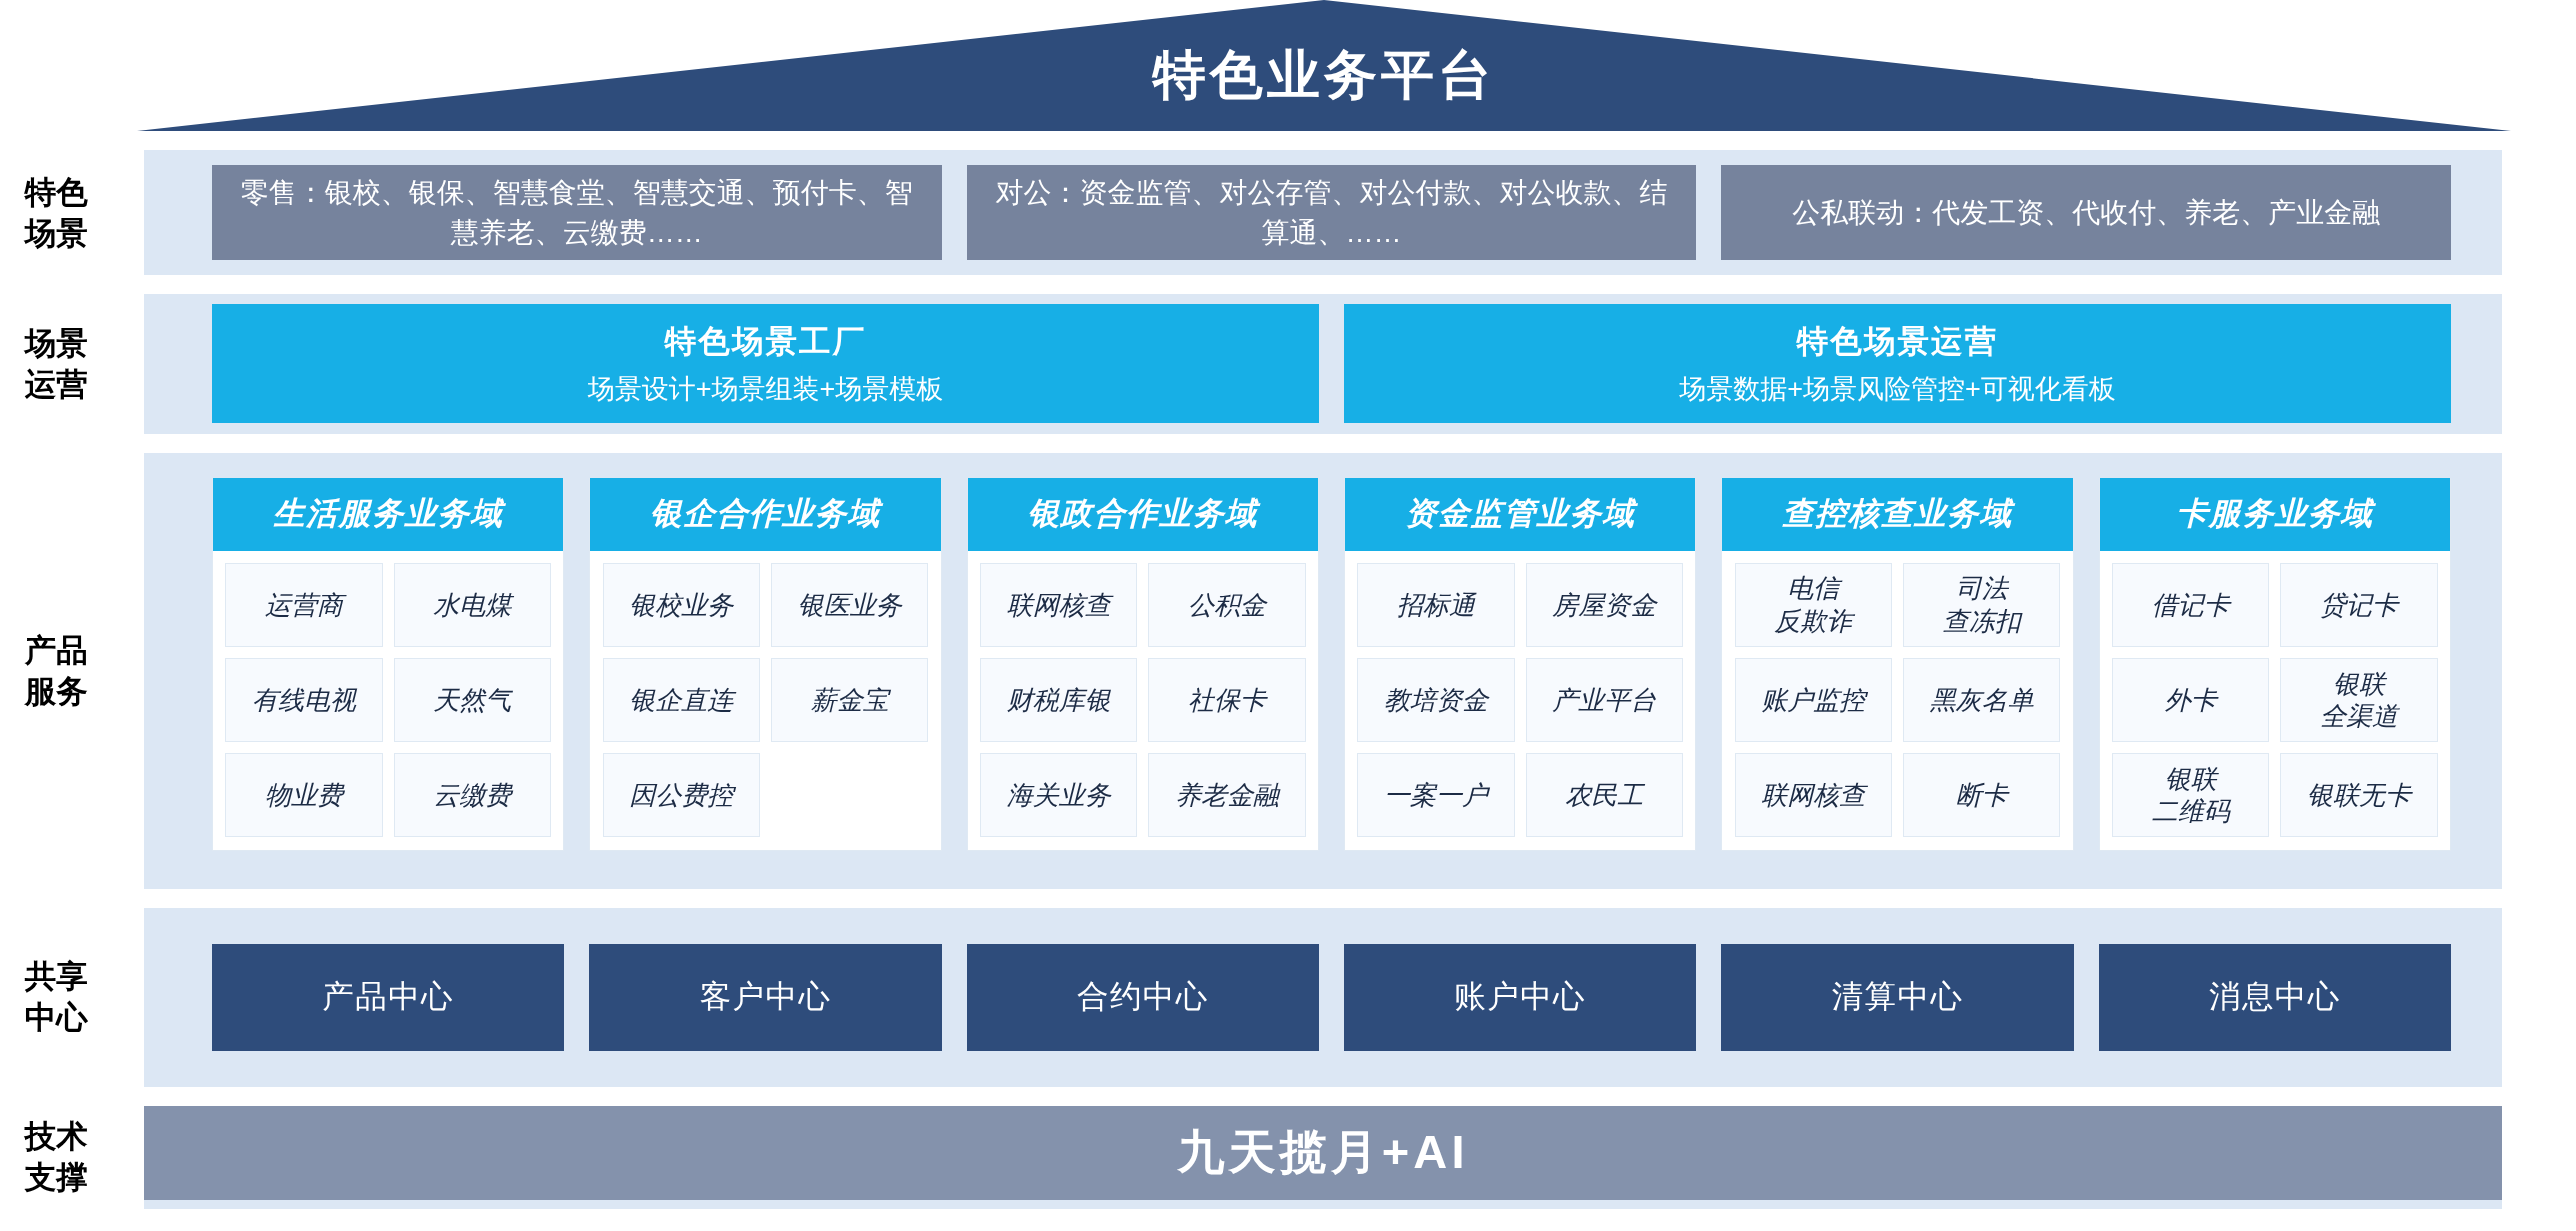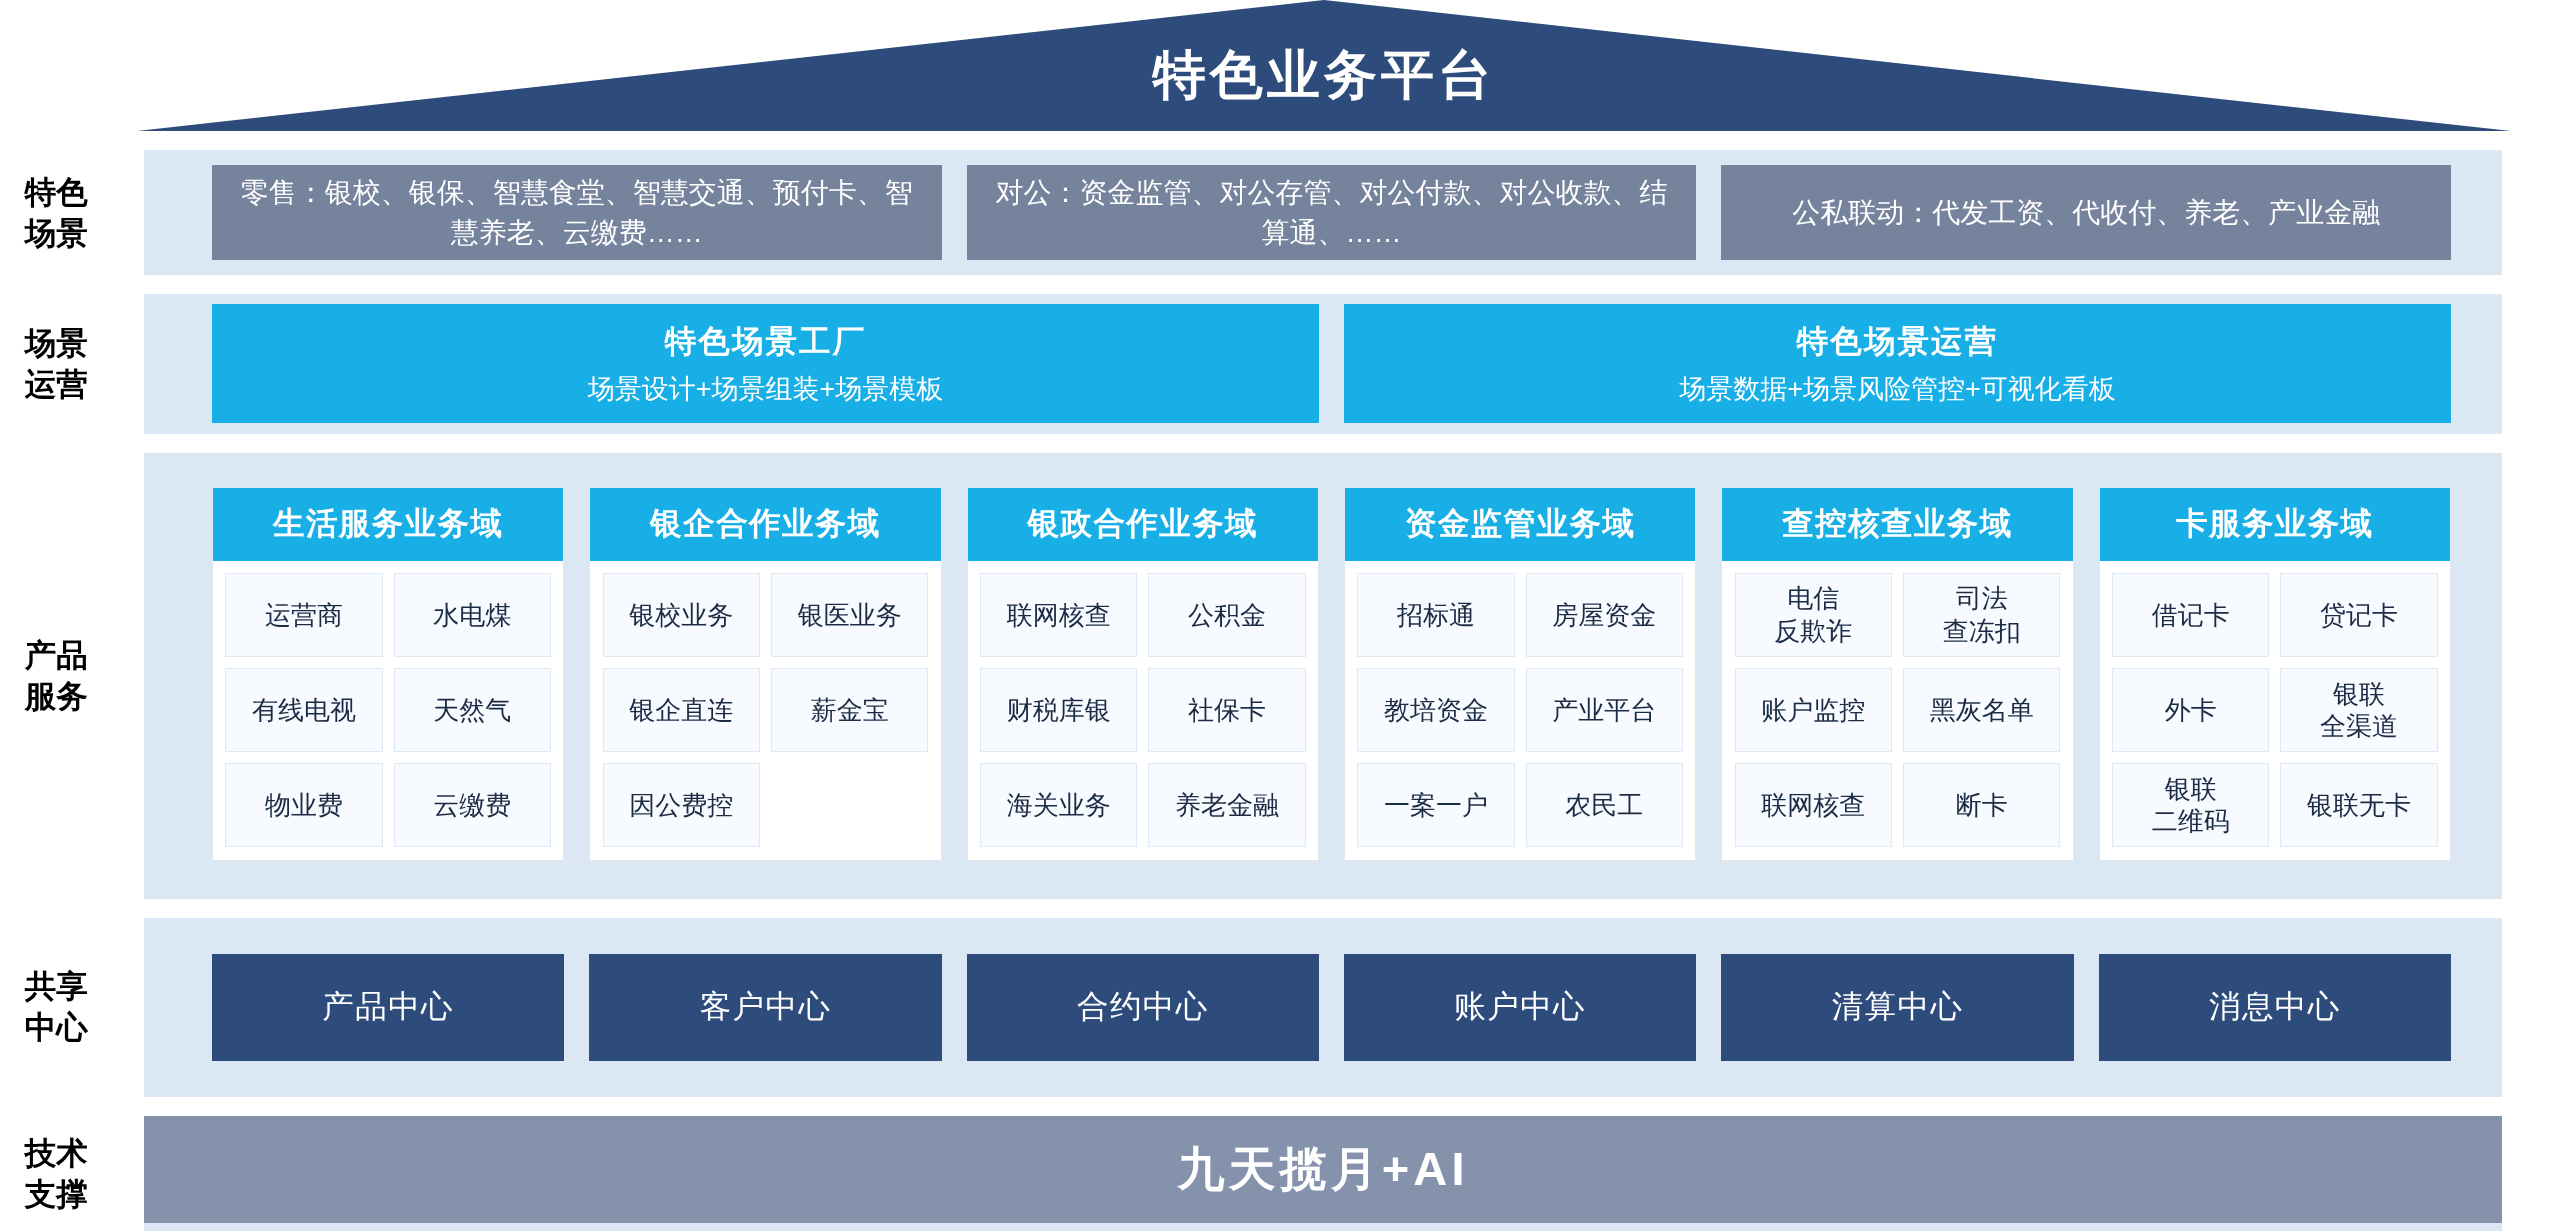--- a/index.html
+++ b/index.html
@@ -51,21 +51,21 @@
   .cyan-box {
     grid-column:span 3;
     background:var(--cyan,#17AFE6); color:#ffffff;
     height:119px;
     display:flex; flex-direction:column; align-items:center; justify-content:center;
     gap:8.2px;
   }
   .cyan-box .t { font-size:31.5px; font-weight:bold; letter-spacing:2.1px; }
   .cyan-box .s { font-size:27px; }
   
-  .band--products { padding:35px 51px 38px 68px; }
+  .band--products { padding:25px 51px 38px 68px;font-style:italic; }
   .col-panel {
     grid-column:span 1;
     display:flex; flex-direction:column;
     background:#ffffff;
     border:1.4px solid var(--cell_border,#DFE9F3); border-top:none;
     height:373px;
   }
   .col-header {
     height:73px; flex:0 0 73px;
     background:var(--cyan,#17AFE6); color:#ffffff;
@@ -89,21 +89,21 @@
   .band--shared { padding:36px 51px 36px 68px; }
   .navy-box {
     grid-column:span 1;
     background:var(--navy,#2E4C7B); color:#ffffff;
     height:107px; font-size:31.5px; letter-spacing:1.4px;
     display:flex; align-items:center; justify-content:center;
   }
   
   .band--tech { padding:0 0 9.6px 0; }
   .tech-box {
-    height:107px;
+    height:94px;
     background:var(--steel,#8492AC); color:#ffffff;
     font-size:47px; font-weight:bold; letter-spacing:4.1px;
     display:flex; align-items:center; justify-content:center;
   }
 </style>
 </head>
 <body>
 
 <div class="page">
 

